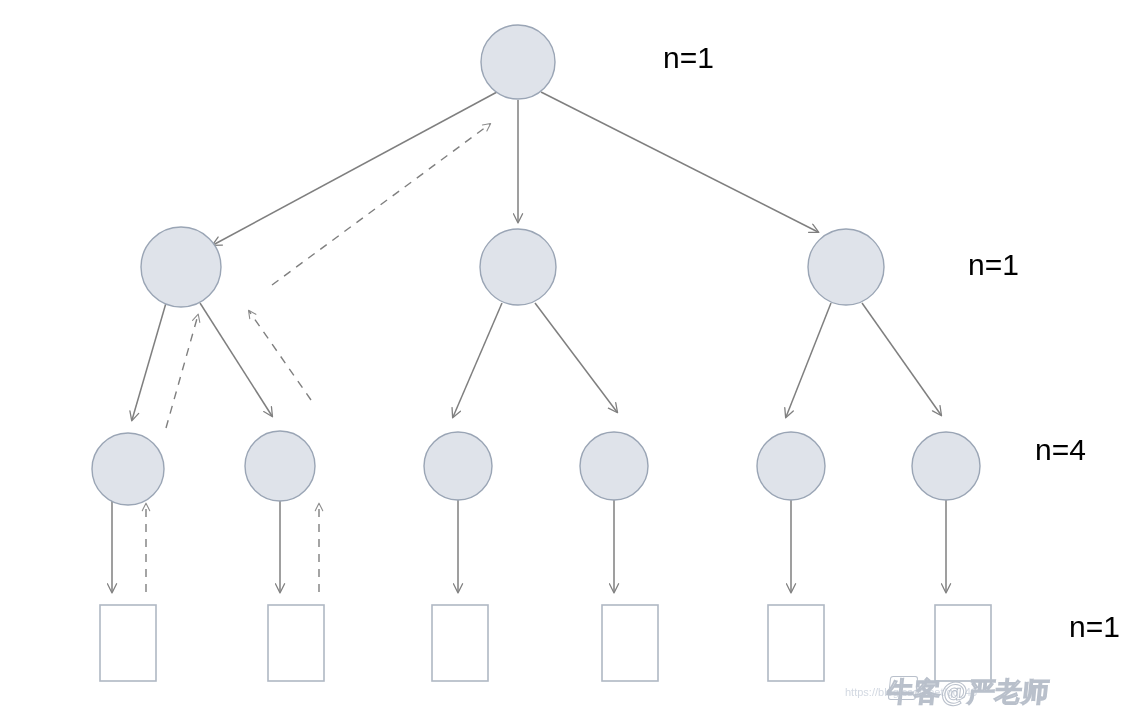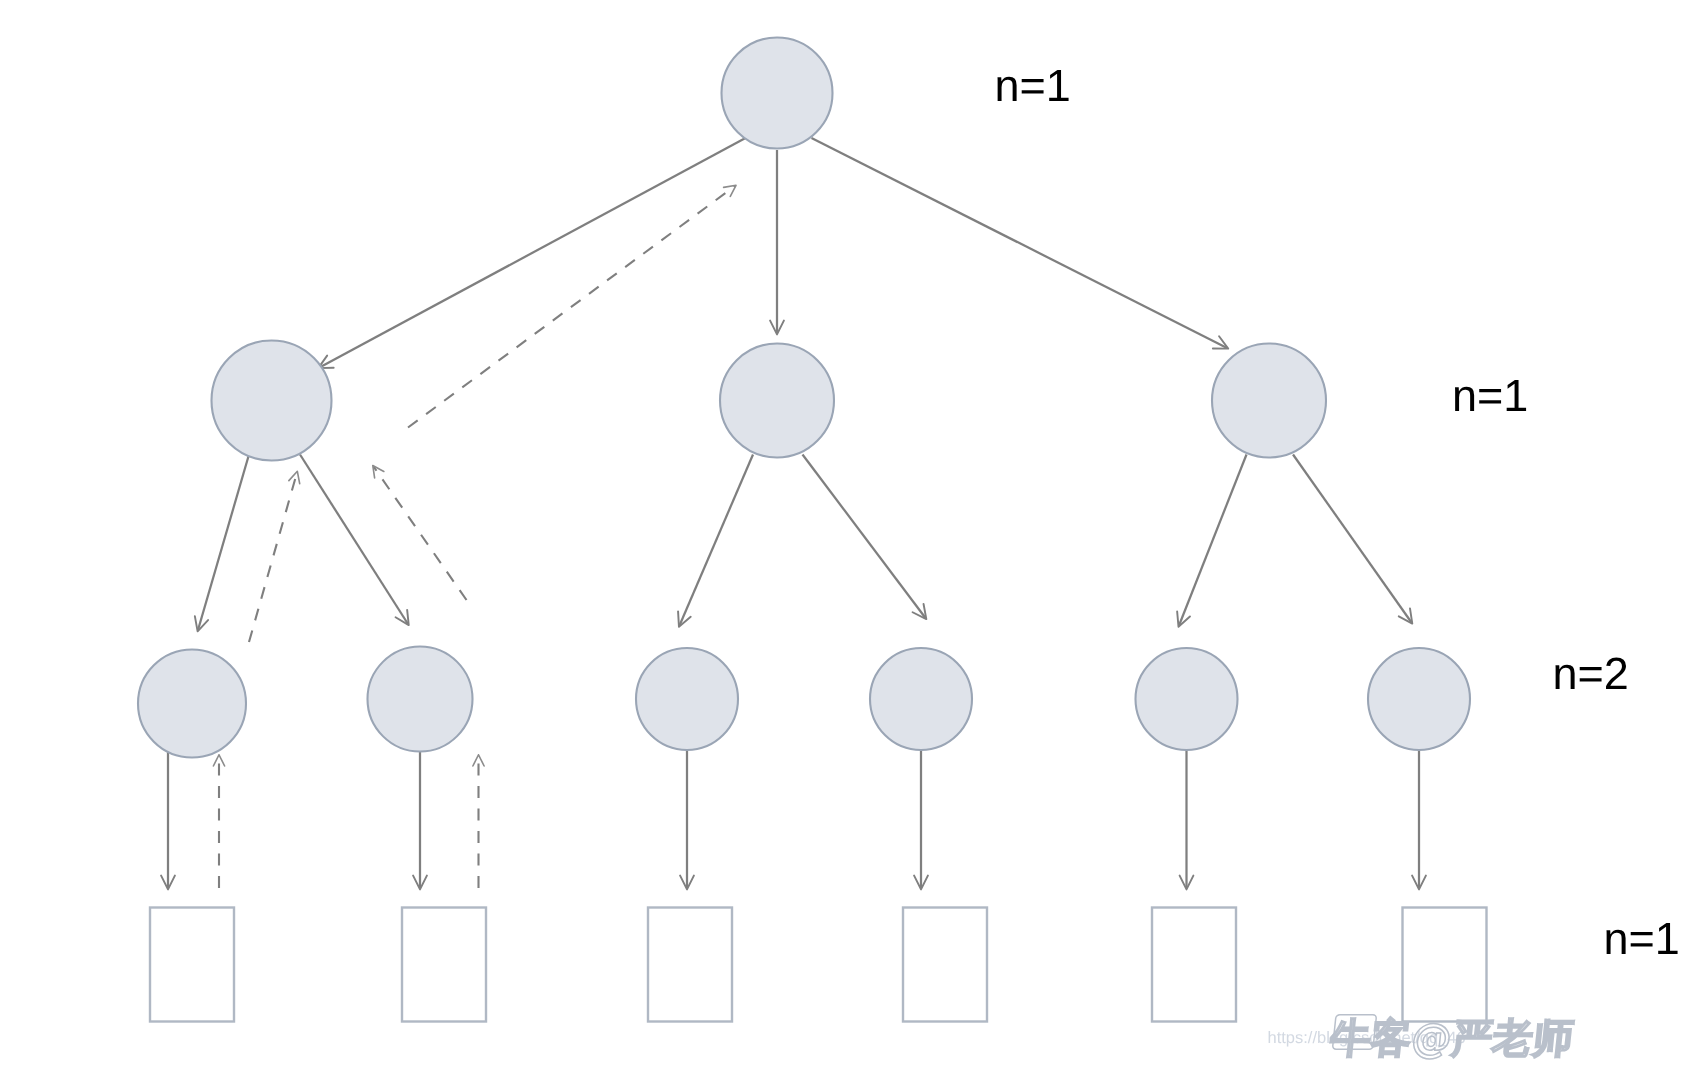--- a/index.html
+++ b/index.html
@@ -130,21 +130,21 @@
         <rect x="432" y="605" width="56" height="76" fill="none" stroke="#b0b8c4" stroke-width="1.6"></rect>
         <rect x="602" y="605" width="56" height="76" fill="none" stroke="#b0b8c4" stroke-width="1.6"></rect>
         <rect x="768" y="605" width="56" height="76" fill="none" stroke="#b0b8c4" stroke-width="1.6"></rect>
         <rect x="935" y="605" width="56" height="76" fill="none" stroke="#b0b8c4" stroke-width="1.6"></rect>
       </g>
   </svg>
 
   <div id="label-layer">
       <div class="level-label" style="left: 663px; top: 41px; color: rgb(0, 0, 0);">n=1</div>
       <div class="level-label" style="left: 968px; top: 248px; color: rgb(0, 0, 0);">n=1</div>
-      <div class="level-label" style="left: 1035px; top: 433px; color: rgb(0, 0, 0);">n=2</div>
+      <div class="level-label" style="left: 1035px; top: 433px; color: rgb(0, 0, 0);">n=4</div>
       <div class="level-label" style="left: 1069px; top: 610px; color: rgb(0, 0, 0);">n=1</div>
     </div>
 
   <div id="watermark">
     <div class="wm-url">https://blog.csdn.net/qq_46</div>
     <div class="wm-logo"></div>
     <div class="wm-brand">牛客@严老师</div>
   </div>
 
 </div>

